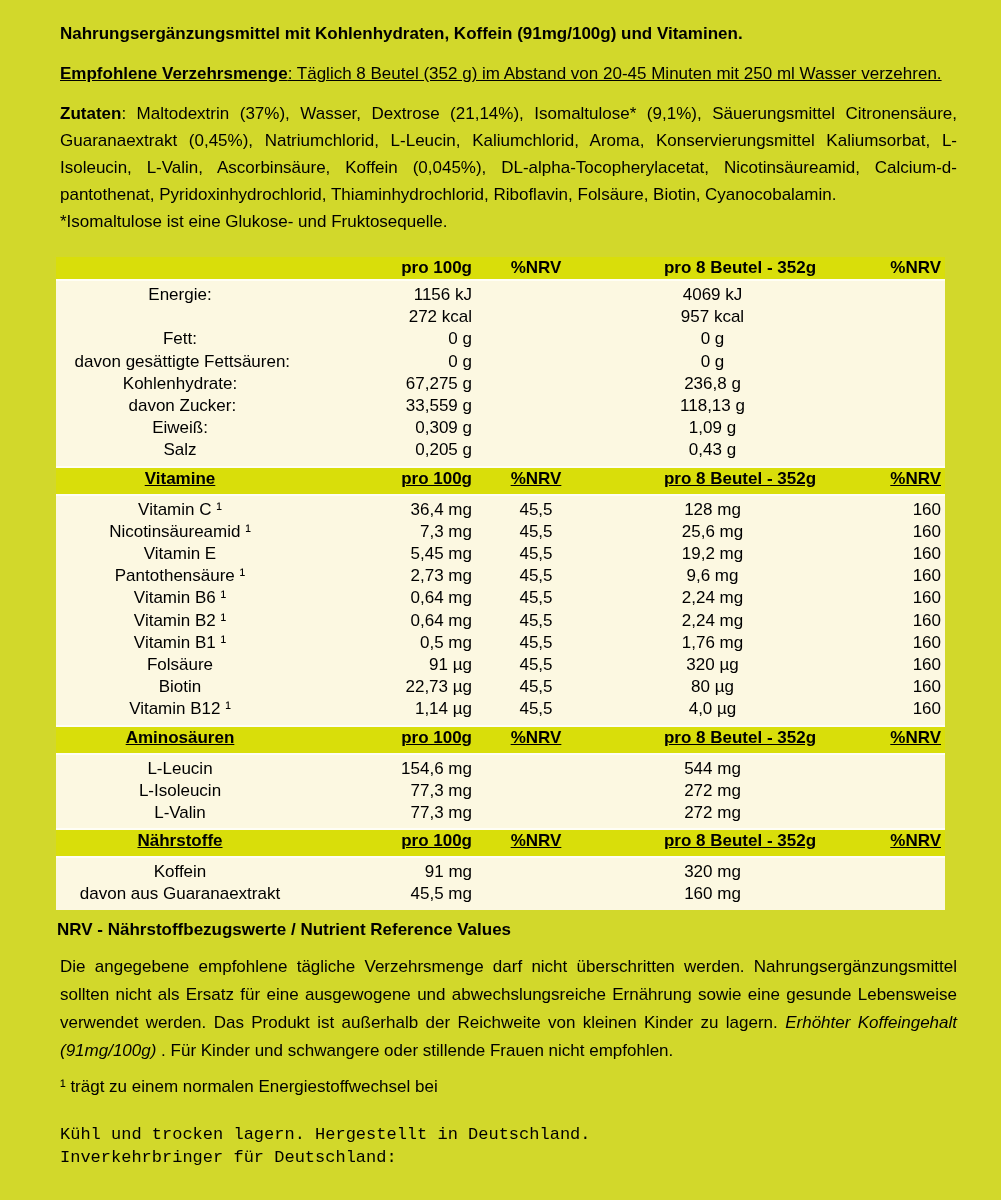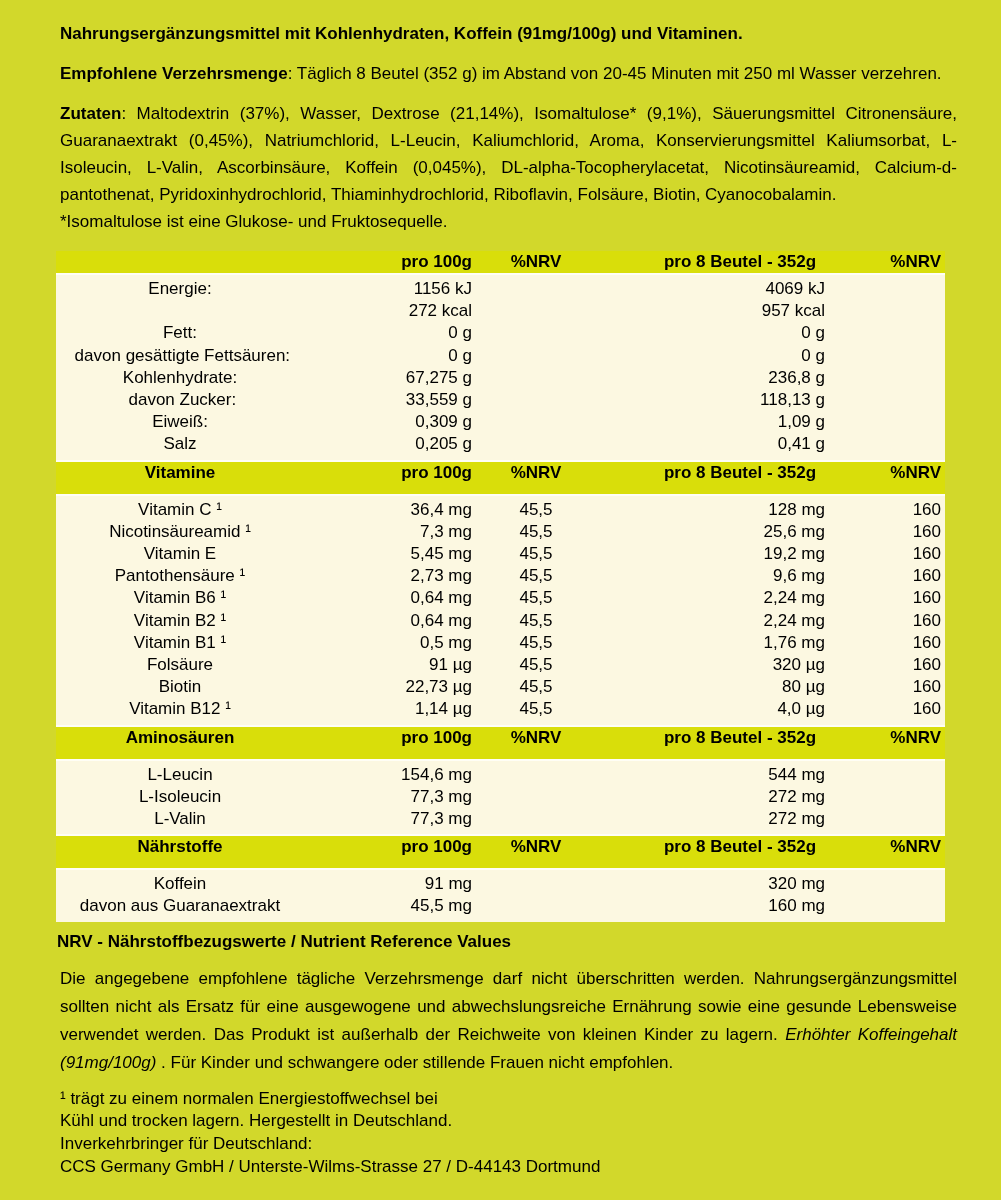--- a/index.html
+++ b/index.html
@@ -15,46 +15,46 @@
     width:1001px;height:1200px;overflow:hidden;
     background:var(--bg);color:var(--ink);
     font-family:"Liberation Sans","DejaVu Sans",sans-serif;
     font-size:17px;
   }
   .page{padding:20px 44px 0 56px;}
   p{margin:0;}
   .para{line-height:27px;padding-left:4px;}
   .justify{text-align:justify;}
   .headline{line-height:27px;padding-left:4px;font-weight:bold;margin-bottom:13px;}
-  .dosage{margin-bottom:13px;}
+  .dosage{margin-bottom:13px;text-decoration:underline;}
   .ingredients{margin-bottom:0;}
-  .iso-note{margin-top:0;margin-bottom:16px;}
+  .iso-note{margin-top:0;margin-bottom:22px;}
   
   .ntable{width:889px;margin-top:8px;}
   .trow{display:grid;grid-template-columns:246px 170px 128px 280px 65px;}
   .band{
     background:var(--band);
     font-weight:bold;
     height:24px;line-height:22px;
     border-bottom:2px solid var(--sep);
   }
-  .band.mid{border-top:2px solid var(--sep);height:36px;}
+  .band.mid{border-top:2px solid var(--sep);height:30px;text-decoration:underline;}
   .tsec{background:var(--cream);padding:3px 0 4px 0;}
   .vrow{line-height:22.2px;}
   .c0{text-align:center;padding-left:2px;white-space:pre;overflow:hidden;}
   .c1{text-align:right;}
   .c2{text-align:center;}
-  .c3{text-align:right;padding-right:55px;}
+  .c3{text-align:center;padding-right:55px;}
   .c4{text-align:right;padding-right:4px;}
   .band .c3{text-align:center;padding-right:0;}
   
   .nrv-note{font-weight:bold;line-height:24px;margin-top:8px;padding-left:1px;}
   .warning{margin-top:11px;line-height:28px;}
   .energy-note{margin-top:12px;line-height:20px;}
-  .storage-block{line-height:23px;padding-left:4px;}
+  .storage-block{margin-top:26px;line-height:23px;padding-left:4px;font-family:Liberation Mono, monospace;}
 </style>
 </head>
 <body>
 
 <div class="page">
 
   <p class="headline">Nahrungsergänzungsmittel mit Kohlenhydraten, Koffein (91mg/100g) und Vitaminen.</p>
 
   <p class="para justify dosage"><b>Empfohlene Verzehrsmenge</b><span>: Täglich 8 Beutel (352 g) im Abstand von 20-45 Minuten mit 250 ml Wasser verzehren.</span></p>
 
@@ -117,21 +117,21 @@
           <span class="c0">Eiweiß:</span>
           <span class="c1">0,309 g</span>
           <span class="c2"></span>
           <span class="c3">1,09 g</span>
           <span class="c4"></span>
         </div>
         <div class="trow vrow">
           <span class="c0">Salz</span>
           <span class="c1">0,205 g</span>
           <span class="c2"></span>
-          <span class="c3">0,41 g</span>
+          <span class="c3">0,43 g</span>
           <span class="c4"></span>
         </div>
       </div>
       <div class="trow band mid">
         <span class="c0">Vitamine</span>
         <span class="c1">pro 100g</span>
         <span class="c2">%NRV</span>
         <span class="c3">pro 8 Beutel - 352g</span>
         <span class="c4">%NRV</span>
       </div>
@@ -264,16 +264,15 @@
 
   <p class="nrv-note">NRV - Nährstoffbezugswerte / Nutrient Reference Values</p>
 
   <p class="para justify warning"><span>Die angegebene empfohlene tägliche Verzehrsmenge darf nicht überschritten werden. Nahrungsergänzungsmittel sollten nicht als Ersatz für eine ausgewogene und abwechslungsreiche Ernährung sowie eine gesunde Lebensweise verwendet werden. Das Produkt ist außerhalb der Reichweite von kleinen Kinder zu lagern. </span><i>Erhöhter Koffeingehalt (91mg/100g)</i><span> . Für Kinder und schwangere oder stillende Frauen nicht empfohlen.</span></p>
 
   <p class="para energy-note">¹ trägt zu einem normalen Energiestoffwechsel bei</p>
 
   <div class="storage-block">
     <p>Kühl und trocken lagern. Hergestellt in Deutschland.</p>
     <p>Inverkehrbringer für Deutschland:</p>
-    <p>CCS Germany GmbH / Unterste-Wilms-Strasse 27 / D-44143 Dortmund</p>
   </div>
 
 </div>
 
 </body></html>

